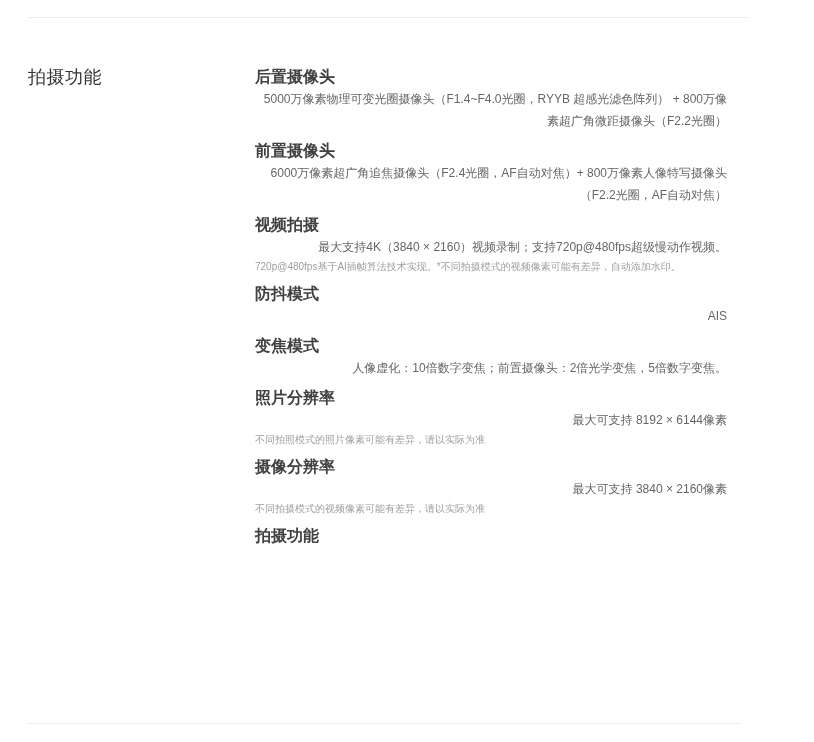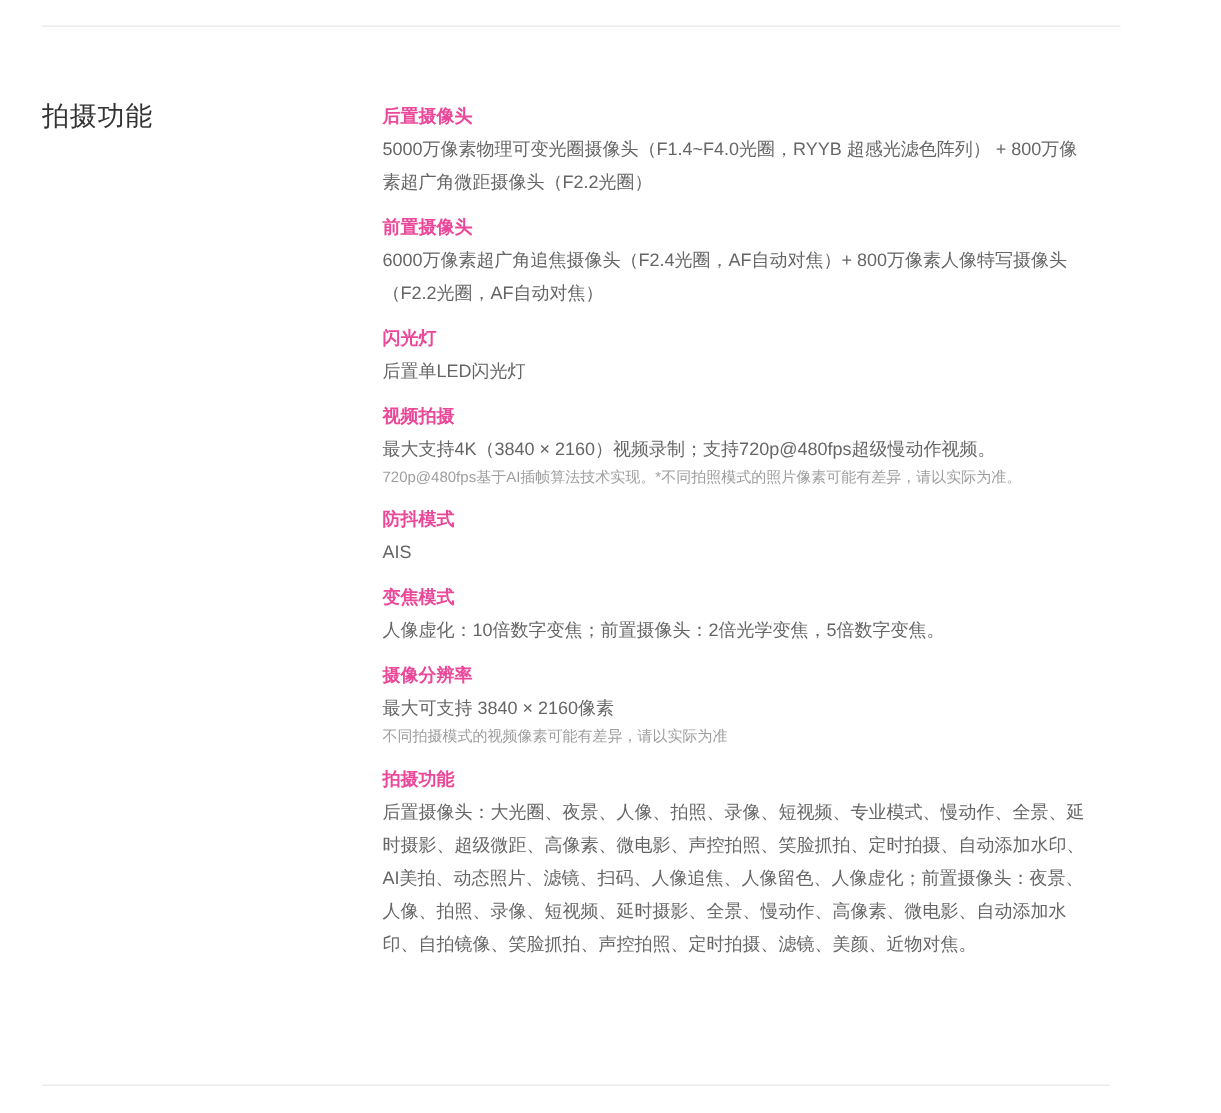--- a/index.html
+++ b/index.html
@@ -43,31 +43,32 @@
   }
   .right-col {
     width: 472px;
     flex: 0 0 472px;
   }
   .spec-section {
     margin: 0 0 8px 0;
   }
   .spec-title {
     margin: 0;
-    font-size: 12px;
+    font-size: 16px;
     font-weight: 700;
-    color: #ec4899;
+    color: #404040;
     line-height: 22px;
   }
   .spec-body {
     margin: 0;
     font-size: 12px;
     font-weight: 400;
     color: #666666;
     line-height: 22px;
+    text-align: right;
   }
   .spec-note {
     margin: 0;
     font-size: 10px;
     font-weight: 400;
     color: #9e9e9e;
     line-height: 17px;
   }
 </style>
 </head>
@@ -86,49 +87,49 @@
     <section class="spec-section">
       <h3 class="spec-title">后置摄像头</h3>
       <p class="spec-body">5000万像素物理可变光圈摄像头（F1.4~F4.0光圈，RYYB 超感光滤色阵列） + 800万像素超广角微距摄像头（F2.2光圈）</p>
     </section>
 
     <section class="spec-section">
       <h3 class="spec-title">前置摄像头</h3>
       <p class="spec-body">6000万像素超广角追焦摄像头（F2.4光圈，AF自动对焦）+ 800万像素人像特写摄像头（F2.2光圈，AF自动对焦）</p>
     </section>
 
-    <section class="spec-section">
-      <h3 class="spec-title">闪光灯</h3>
-      <p class="spec-body">后置单LED闪光灯</p>
-    </section>
 
     <section class="spec-section">
       <h3 class="spec-title">视频拍摄</h3>
       <p class="spec-body">最大支持4K（3840 × 2160）视频录制；支持720p@480fps超级慢动作视频。</p>
-      <p class="spec-note">720p@480fps基于AI插帧算法技术实现。*不同拍照模式的照片像素可能有差异，请以实际为准。</p>
+      <p class="spec-note">720p@480fps基于AI插帧算法技术实现。*不同拍摄模式的视频像素可能有差异，自动添加水印。</p>
     </section>
 
     <section class="spec-section">
       <h3 class="spec-title">防抖模式</h3>
       <p class="spec-body">AIS</p>
     </section>
 
     <section class="spec-section">
       <h3 class="spec-title">变焦模式</h3>
       <p class="spec-body">人像虚化：10倍数字变焦；前置摄像头：2倍光学变焦，5倍数字变焦。</p>
     </section>
 
+    <section class="spec-section">
+      <h3 class="spec-title">照片分辨率</h3>
+      <p class="spec-body">最大可支持 8192 × 6144像素</p>
+      <p class="spec-note">不同拍照模式的照片像素可能有差异，请以实际为准</p>
+    </section>
 
     <section class="spec-section">
       <h3 class="spec-title">摄像分辨率</h3>
       <p class="spec-body">最大可支持 3840 × 2160像素</p>
       <p class="spec-note">不同拍摄模式的视频像素可能有差异，请以实际为准</p>
     </section>
 
     <section class="spec-section">
       <h3 class="spec-title">拍摄功能</h3>
-      <p class="spec-body">后置摄像头：大光圈、夜景、人像、拍照、录像、短视频、专业模式、慢动作、全景、延时摄影、超级微距、高像素、微电影、声控拍照、笑脸抓拍、定时拍摄、自动添加水印、AI美拍、动态照片、滤镜、扫码、人像追焦、人像留色、人像虚化；前置摄像头：夜景、人像、拍照、录像、短视频、延时摄影、全景、慢动作、高像素、微电影、自动添加水印、自拍镜像、笑脸抓拍、声控拍照、定时拍摄、滤镜、美颜、近物对焦。</p>
     </section>
 
   </div>
 </div>
 
 <div class="divider divider-bottom"></div>
 
 </body></html>

